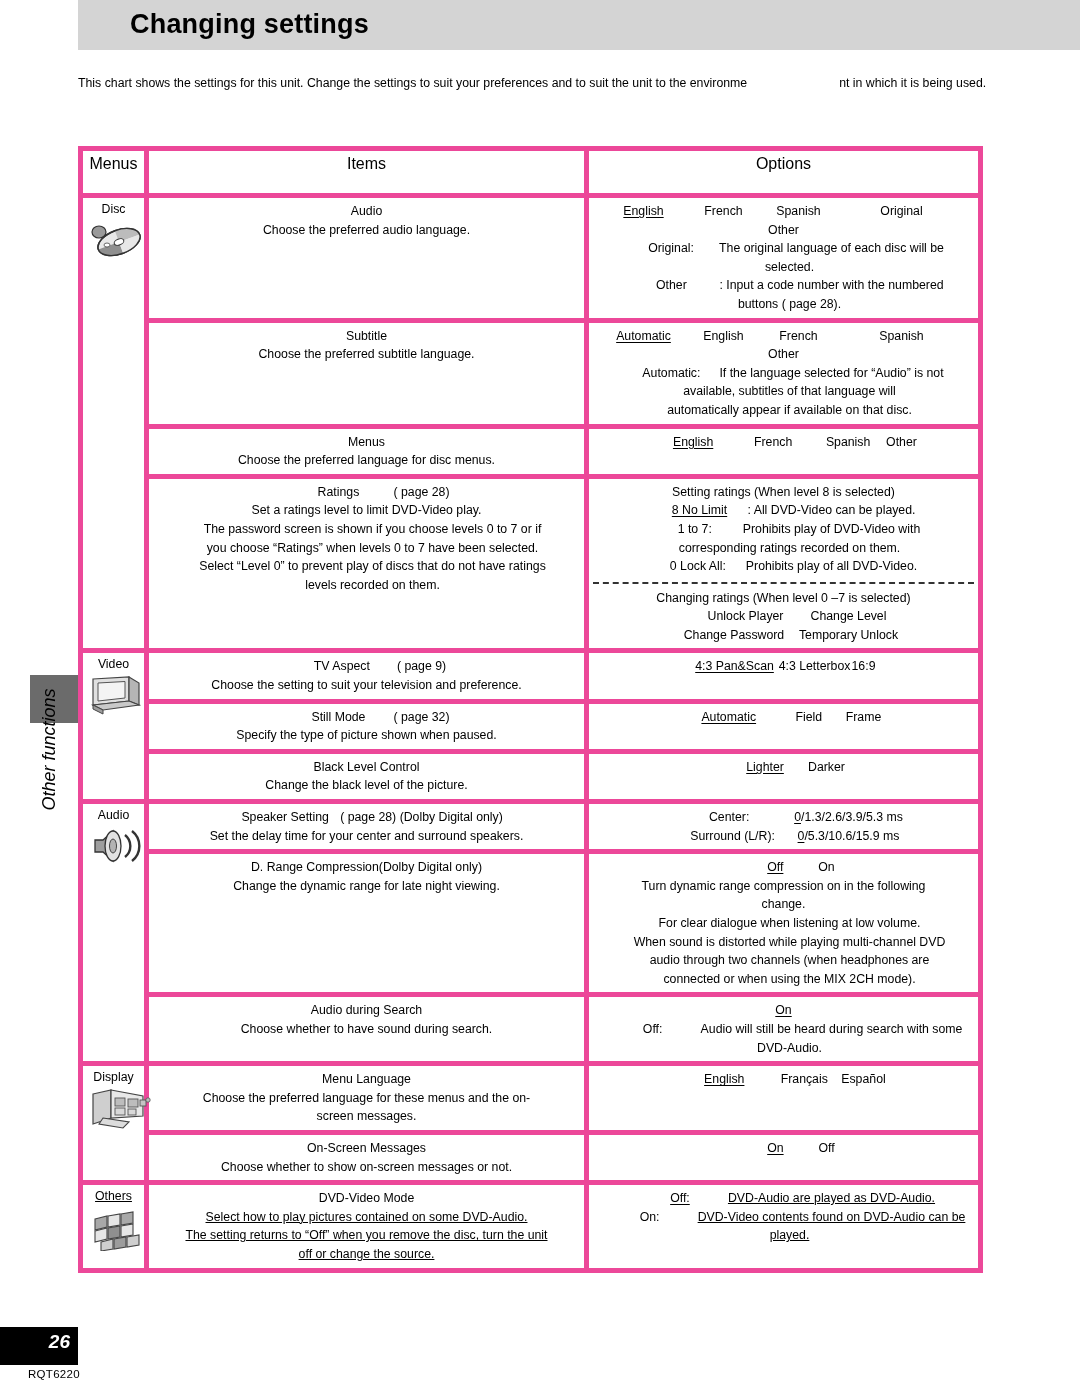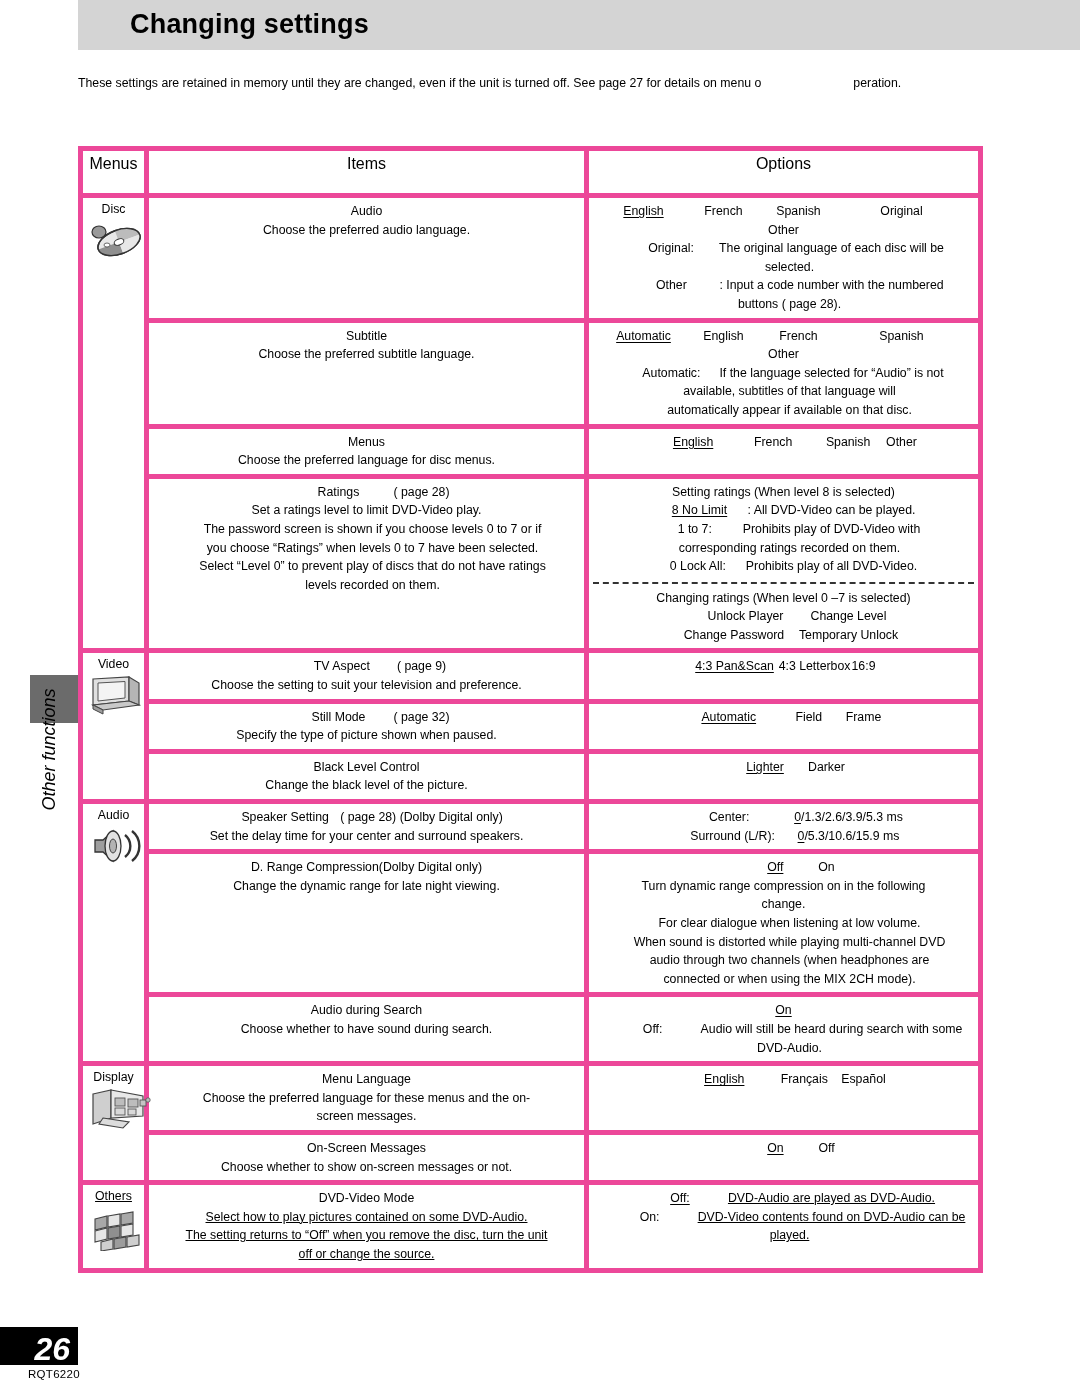--- a/index.html
+++ b/index.html
@@ -35,21 +35,21 @@
     font-size:18px;font-style:italic;
     transform:rotate(-90deg);transform-origin:50% 50%;
     white-space:nowrap;
   }
   
   #page-number-box{
     position:absolute;left:0;top:1327px;width:78px;height:38px;background:#000;
   }
   #page-number{
     position:absolute;left:0;top:1331px;width:70px;text-align:right;
-    color:#fff;font-size:32px;font-style:italic;font-weight:bold;
+    color:#fff;font-size:19px;font-style:italic;font-weight:bold;
   }
   #model-code{
     position:absolute;left:28px;top:1368px;font-size:11.5px;letter-spacing:.3px;
   }
   
   #settings-table{
     position:absolute;left:78px;top:146px;width:902px;
     border-collapse:collapse;table-layout:fixed;
   }
   #settings-table td,#settings-table th{
@@ -90,21 +90,21 @@
   .tbl-bottom td{border-bottom:2px solid #555;text-decoration:underline;}
   .hdr-row th{border-bottom:2px solid #555;}
 </style>
 </head>
 <body>
 
 <div id="header-band"></div>
 <div id="page-title">Changing settings</div>
 
 <div id="intro">
-  <div class="ln"><span>These settings are retained in memory until they are changed, even if the unit is turned off. See page 27 for details on menu o</span><span class="gapfill"></span><span>peration.</span></div>
+  <div class="ln"><span>This chart shows the settings for this unit. Change the settings to suit your preferences and to suit the unit to the environme</span><span class="gapfill"></span><span>nt in which it is being used.</span></div>
 </div>
 
 <div id="side-tab-block"></div>
 <div id="side-tab-label">Other functions</div>
 
 <table id="settings-table">
   <colgroup>
     <col class="c-menu">
       <col class="c-item">
       <col class="c-opt">

